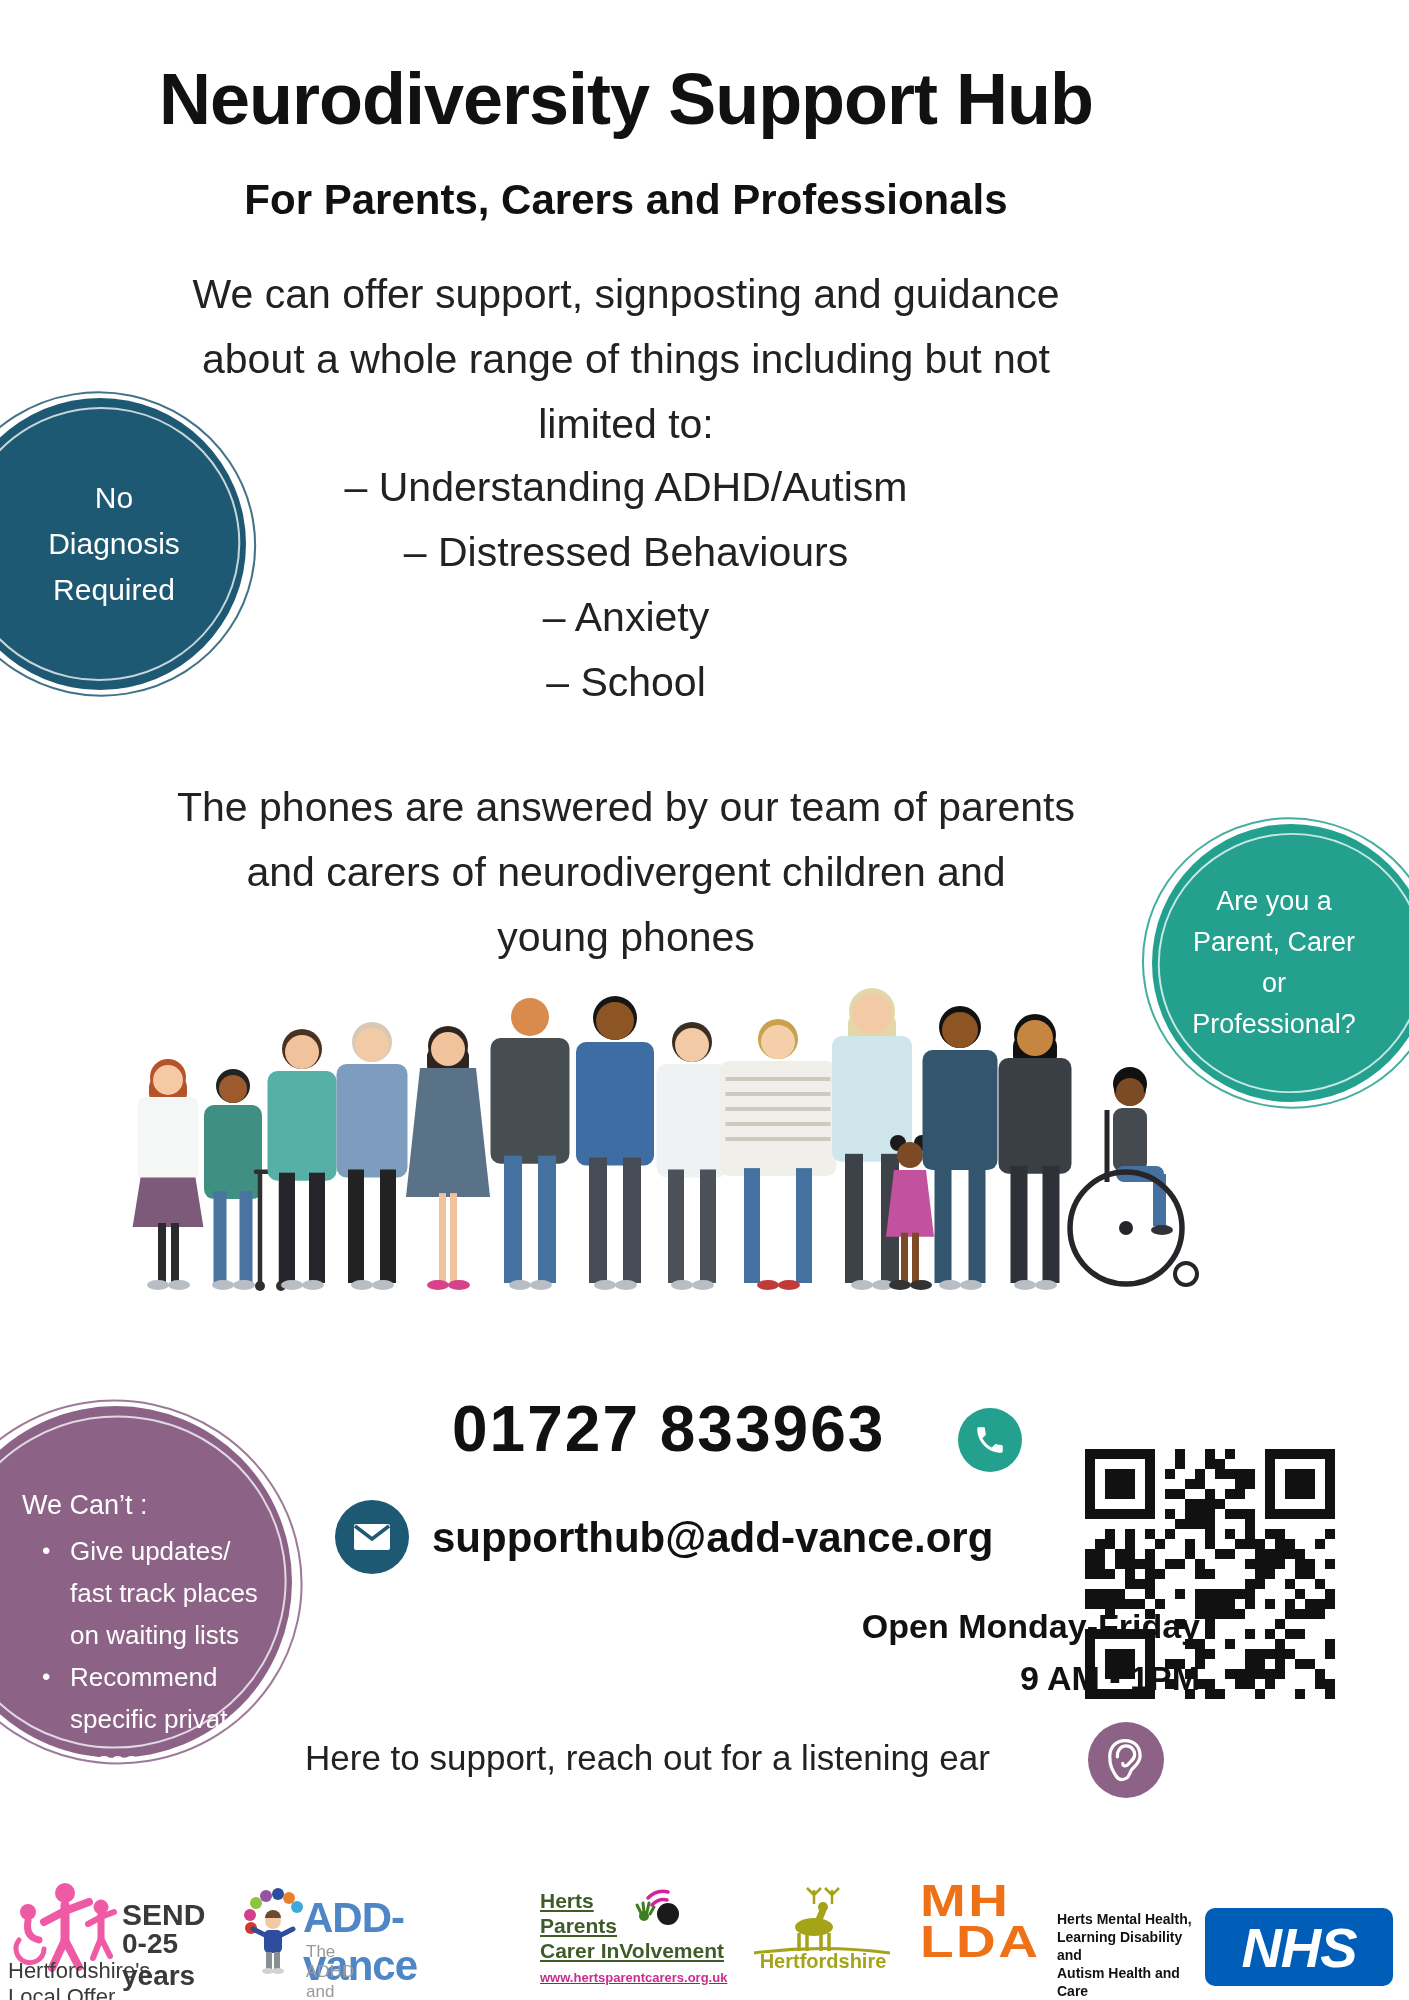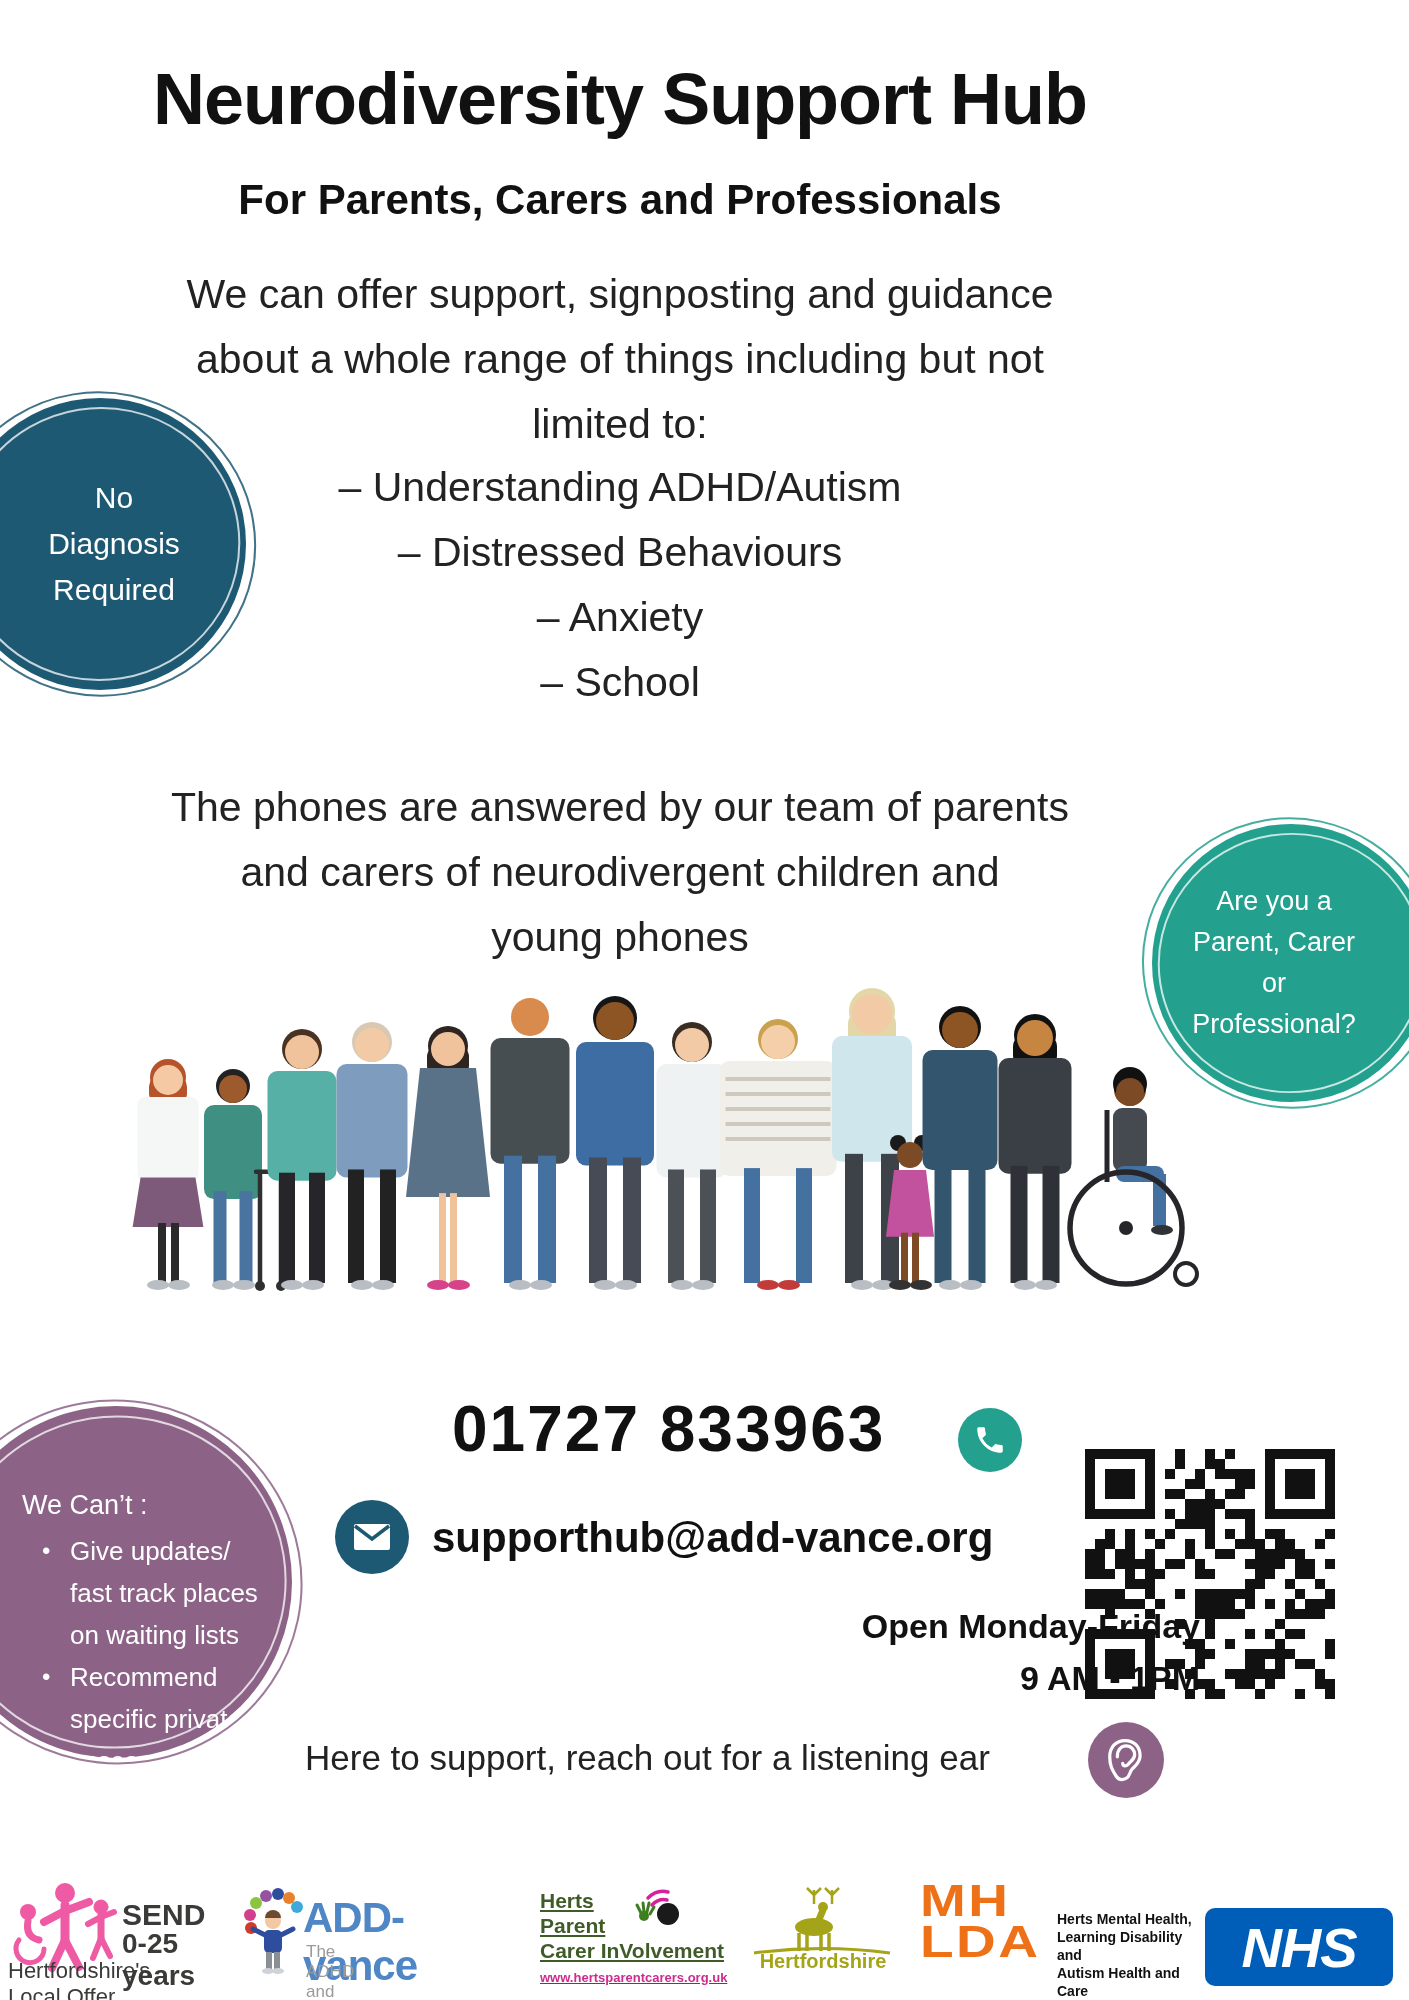--- a/index.html
+++ b/index.html
@@ -1,21 +1,21 @@
 <!DOCTYPE html>
 <html><head>
 <meta charset="utf-8">
 <style>
   html,body{margin:0;padding:0;}
   body{
     width:1409px;height:2000px;position:relative;background:#ffffff;
     font-family:"Liberation Sans",sans-serif;color:#1b1b1b;overflow:hidden;
   }
   .abs{position:absolute;}
-  .center-text{position:absolute;left:12px;width:1216px;text-align:center;}
+  .center-text{position:absolute;left:18px;width:1216px;text-align:center;}
   .poster-title{top:58px;font-size:72px;font-weight:700;letter-spacing:-1px;color:#111;}
   .poster-subtitle{top:176px;font-size:42px;font-weight:700;color:#111;}
   .body-line{font-size:41px;line-height:65px;color:#222;}
   .intro-block{top:262px;}
   .topics-block{top:455px;}
   .phones-block{top:775px;}
 
   
   .badge{position:absolute;border-radius:50%;color:#fff;display:flex;align-items:center;justify-content:center;text-align:center;}
   .badge::before{content:'';position:absolute;inset:7px;border-radius:50%;border:2px solid rgba(255,255,255,.75);transform:rotate(-9deg) scale(1.01,.985);}
@@ -545,21 +545,21 @@
     <rect x="32" y="64" width="6" height="17" fill="#8a8f96"></rect>
     <ellipse cx="26" cy="83" rx="6" ry="3" fill="#cfd2d6"></ellipse>
     <ellipse cx="36" cy="83" rx="6" ry="3" fill="#cfd2d6"></ellipse>
   </svg>
   <div class="abs addvance-name">ADD-vance</div>
   <div class="abs addvance-caption">The ADHD and Autism Trust</div>
 </div>
 
 <div class="footer-item hpci">
   <div>Herts</div>
-  <div>Parent</div>
+  <div>Parents</div>
   <div>Carer InVolvement</div>
   <div class="url">www.hertsparentcarers.org.uk</div>
   <svg class="abs" style="left:88px;top:-6px;" width="60" height="56" viewBox="0 0 60 56">
     <path d="M20,16 q9,-9 20,-6 M24,23 q7,-7 15,-5" stroke="#d6219c" stroke-width="3.5" fill="none" stroke-linecap="round"></path>
     <circle cx="40" cy="32" r="11" fill="#1a1a1a"></circle>
     <circle cx="16" cy="34" r="5" fill="#3f7d23"></circle>
     <path d="M13,31 l-4,-8 M16,30 l-1,-9 M19,30 l2,-9 M22,32 l4,-7" stroke="#3f7d23" stroke-width="3" stroke-linecap="round" fill="none"></path>
   </svg>
 </div>
 

